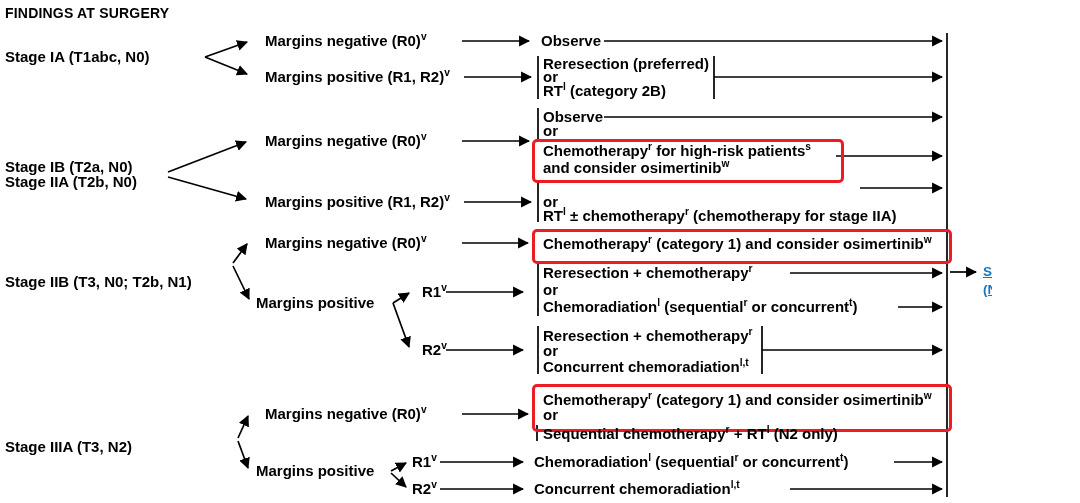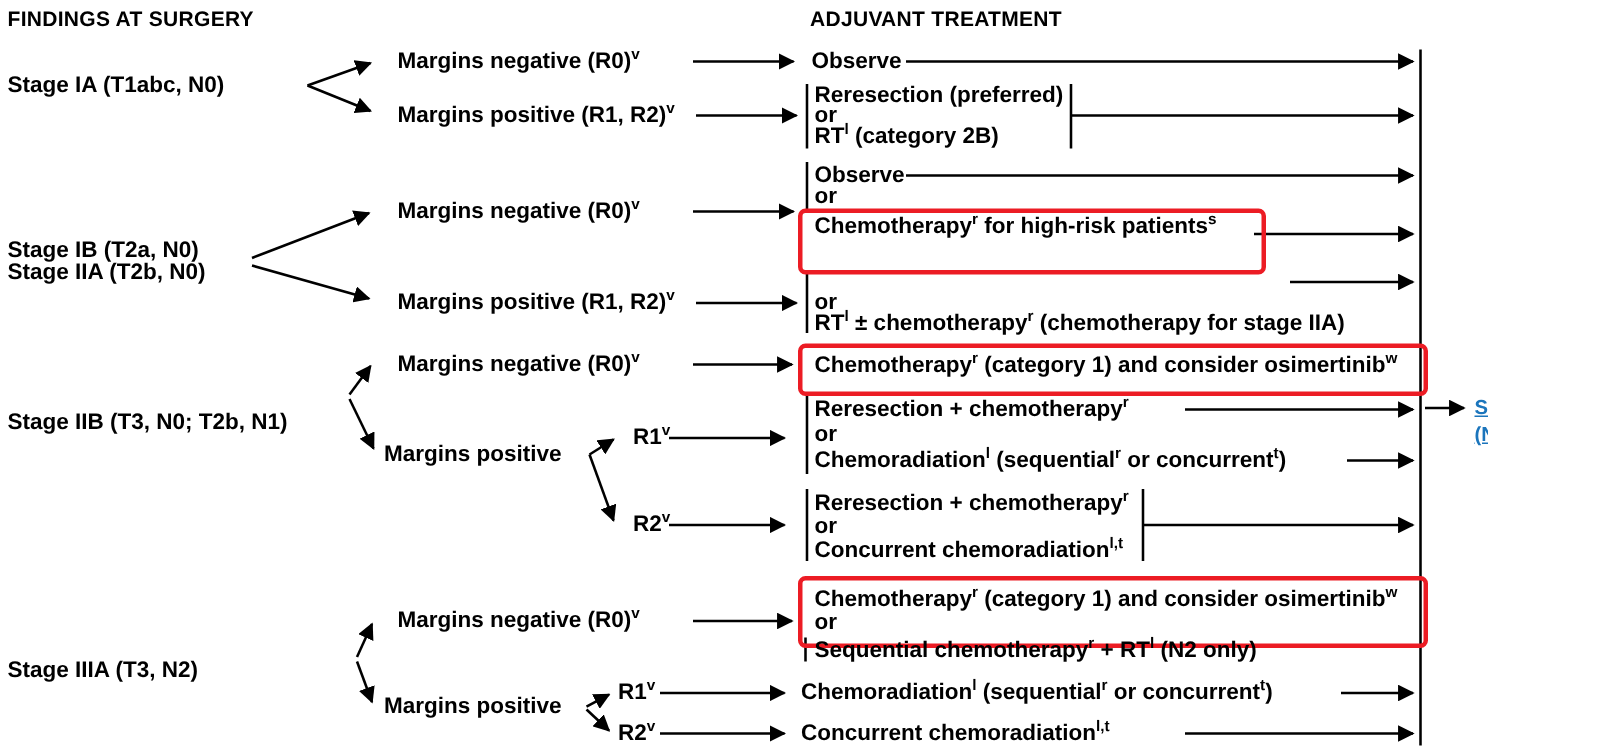--- a/index.html
+++ b/index.html
@@ -68,21 +68,20 @@
 
       <line x1="950" y1="272" x2="976" y2="272" marker-end="url(#ah)"></line>
     </g>
   </svg>
 
   <div class="rbox" style="left:532px;top:139px;width:306px;height:38px"></div>
   <div class="rbox" style="left:532px;top:229px;width:414px;height:29px"></div>
   <div class="rbox" style="left:532px;top:384px;width:414px;height:42px"></div>
 
   <div class="t hd" style="left:5px;top:13px">FINDINGS AT SURGERY</div>
-  <div class="t hd" style="left:540px;top:13px">ADJUVANT TREATMENT</div>
 
   <div class="t" style="left:5px;top:57px">Stage IA (T1abc, N0)</div>
   <div class="t" style="left:5px;top:167px">Stage IB (T2a, N0)</div>
   <div class="t" style="left:5px;top:182px">Stage IIA (T2b, N0)</div>
   <div class="t" style="left:5px;top:282px">Stage IIB (T3, N0; T2b, N1)</div>
   <div class="t" style="left:5px;top:447px">Stage IIIA (T3, N2)</div>
 
   <div class="t" style="left:265px;top:41px">Margins negative (R0)<sup>v</sup></div>
   <div class="t" style="left:265px;top:77px">Margins positive (R1, R2)<sup>v</sup></div>
   <div class="t" style="left:265px;top:141px">Margins negative (R0)<sup>v</sup></div>
@@ -98,20 +97,21 @@
 
   <div class="t" style="left:541px;top:41px">Observe</div>
 
   <div class="t" style="left:543px;top:64px">Reresection (preferred)</div>
   <div class="t" style="left:543px;top:77px">or</div>
   <div class="t" style="left:543px;top:91px">RT<sup>l</sup> (category 2B)</div>
 
   <div class="t" style="left:543px;top:117px">Observe</div>
   <div class="t" style="left:543px;top:131px">or</div>
   <div class="t" style="left:543px;top:151px">Chemotherapy<sup>r</sup> for high-risk patients<sup>s</sup></div>
+  <div class="t" style="left:543px;top:168px">and consider osimertinib<sup>w</sup></div>
 
   <div class="t" style="left:543px;top:202px">or</div>
   <div class="t" style="left:543px;top:216px">RT<sup>l</sup> ± chemotherapy<sup>r</sup> (chemotherapy for stage IIA)</div>
 
   <div class="t" style="left:543px;top:244px">Chemotherapy<sup>r</sup> (category 1) and consider osimertinib<sup>w</sup></div>
 
   <div class="t" style="left:543px;top:273px">Reresection + chemotherapy<sup>r</sup></div>
   <div class="t" style="left:543px;top:290px">or</div>
   <div class="t" style="left:543px;top:307px">Chemoradiation<sup>l</sup> (sequential<sup>r</sup> or concurrent<sup>t</sup>)</div>
 

